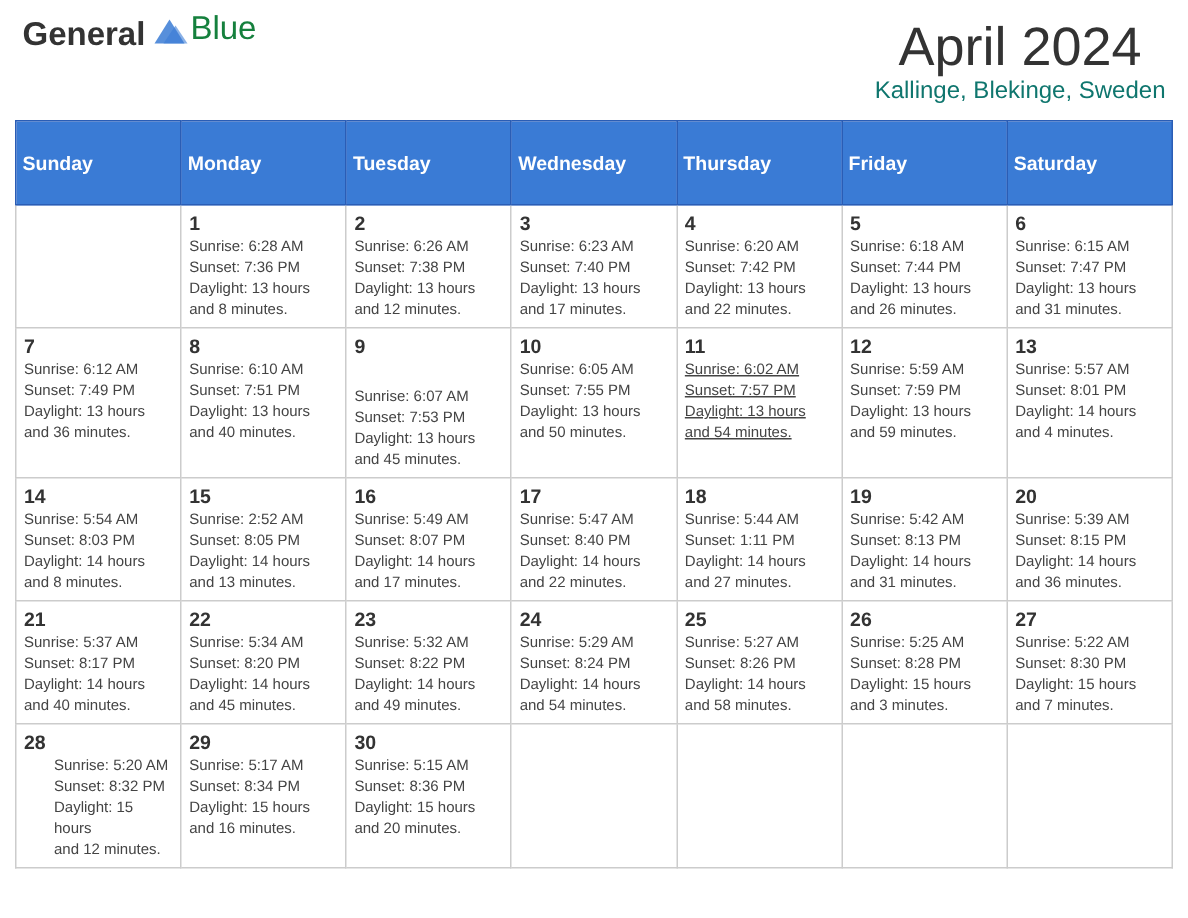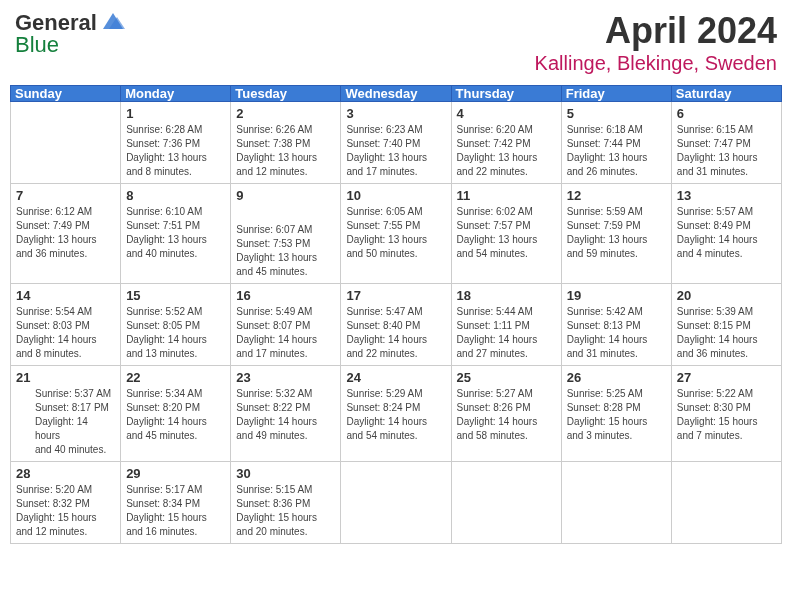--- a/index.html
+++ b/index.html
@@ -12,50 +12,50 @@
     }
     .header-section {
       display: flex;
       justify-content: space-between;
       align-items: flex-start;
       margin-bottom: 10px;
       padding: 0 5px;
     }
     .logo {
       display: flex;
-      flex-direction: column;
       align-items: flex-start;
       justify-content: space-between;
     }
     .logo-row {
       display: flex;
       align-items: center;
     }
     .title-section {
       text-align: right;
     }
     .month-title {
       font-size: 36px;
-      font-weight: bold;
+      font-weight: normal;
       color: #333;
+      text-align: center;
     }
     .location-title {
-      font-size: 20px;
-      color: #be185d;
+      font-size: 16px;
+      color: #0f766e;
     }
     .calendar {
       width: 100%;
       border-collapse: collapse;
       border: 1px solid #ccc;
     }
     .calendar th {
       background-color: #3a7bd5;
       color: #fff;
       font-size: 13px;
-      padding: 0 4px;
+      padding: 20px 4px;
       text-align: left;
       border: 1px solid #2a5db5;
     }
     .calendar td {
       vertical-align: top;
       border: 1px solid #ccc;
       padding: 4px 5px;
       width: calc(100% / 7);
       min-height: 80px;
       font-size: 10.5px;
@@ -185,51 +185,51 @@
         </td>
         <td>
           <span class="day-number">10</span>
           <div class="day-info" style="white-space: pre-line;">Sunrise: 6:05 AM
 Sunset: 7:55 PM
 Daylight: 13 hours
 and 50 minutes.</div>
         </td>
         <td>
           <span class="day-number">11</span>
-          <div class="day-info" style="white-space: pre-line;">Sunrise: 6:02 AM
+          <div class="day-info" style="white-space: pre-line; text-decoration: underline;">Sunrise: 6:02 AM
 Sunset: 7:57 PM
 Daylight: 13 hours
 and 54 minutes.</div>
         </td>
         <td>
           <span class="day-number">12</span>
           <div class="day-info" style="white-space: pre-line;">Sunrise: 5:59 AM
 Sunset: 7:59 PM
 Daylight: 13 hours
 and 59 minutes.</div>
         </td>
         <td>
           <span class="day-number">13</span>
           <div class="day-info" style="white-space: pre-line;">Sunrise: 5:57 AM
-Sunset: 8:49 PM
+Sunset: 8:01 PM
 Daylight: 14 hours
 and 4 minutes.</div>
         </td>
       </tr>
       <tr class="week-row">
         <td>
           <span class="day-number">14</span>
           <div class="day-info" style="white-space: pre-line;">Sunrise: 5:54 AM
 Sunset: 8:03 PM
 Daylight: 14 hours
 and 8 minutes.</div>
         </td>
         <td>
           <span class="day-number">15</span>
-          <div class="day-info" style="white-space: pre-line;">Sunrise: 5:52 AM
+          <div class="day-info" style="white-space: pre-line;">Sunrise: 2:52 AM
 Sunset: 8:05 PM
 Daylight: 14 hours
 and 13 minutes.</div>
         </td>
         <td>
           <span class="day-number">16</span>
           <div class="day-info" style="white-space: pre-line;">Sunrise: 5:49 AM
 Sunset: 8:07 PM
 Daylight: 14 hours
 and 17 minutes.</div>
@@ -259,21 +259,21 @@
           <span class="day-number">20</span>
           <div class="day-info" style="white-space: pre-line;">Sunrise: 5:39 AM
 Sunset: 8:15 PM
 Daylight: 14 hours
 and 36 minutes.</div>
         </td>
       </tr>
       <tr class="week-row">
         <td>
           <span class="day-number">21</span>
-          <div class="day-info" style="white-space: pre-line; margin-left: 19px;">Sunrise: 5:37 AM
+          <div class="day-info" style="white-space: pre-line;">Sunrise: 5:37 AM
 Sunset: 8:17 PM
 Daylight: 14 hours
 and 40 minutes.</div>
         </td>
         <td>
           <span class="day-number">22</span>
           <div class="day-info" style="white-space: pre-line;">Sunrise: 5:34 AM
 Sunset: 8:20 PM
 Daylight: 14 hours
 and 45 minutes.</div>
@@ -310,21 +310,21 @@
           <span class="day-number">27</span>
           <div class="day-info" style="white-space: pre-line;">Sunrise: 5:22 AM
 Sunset: 8:30 PM
 Daylight: 15 hours
 and 7 minutes.</div>
         </td>
       </tr>
       <tr class="week-row">
         <td>
           <span class="day-number">28</span>
-          <div class="day-info" style="white-space: pre-line;">Sunrise: 5:20 AM
+          <div class="day-info" style="white-space: pre-line; margin-left: 20px;">Sunrise: 5:20 AM
 Sunset: 8:32 PM
 Daylight: 15 hours
 and 12 minutes.</div>
         </td>
         <td>
           <span class="day-number">29</span>
           <div class="day-info" style="white-space: pre-line;">Sunrise: 5:17 AM
 Sunset: 8:34 PM
 Daylight: 15 hours
 and 16 minutes.</div>

